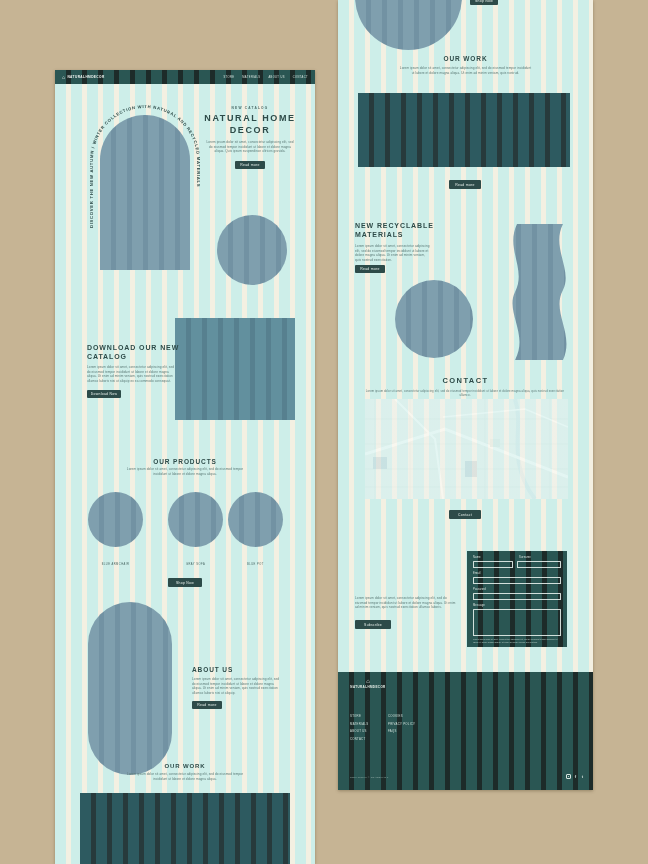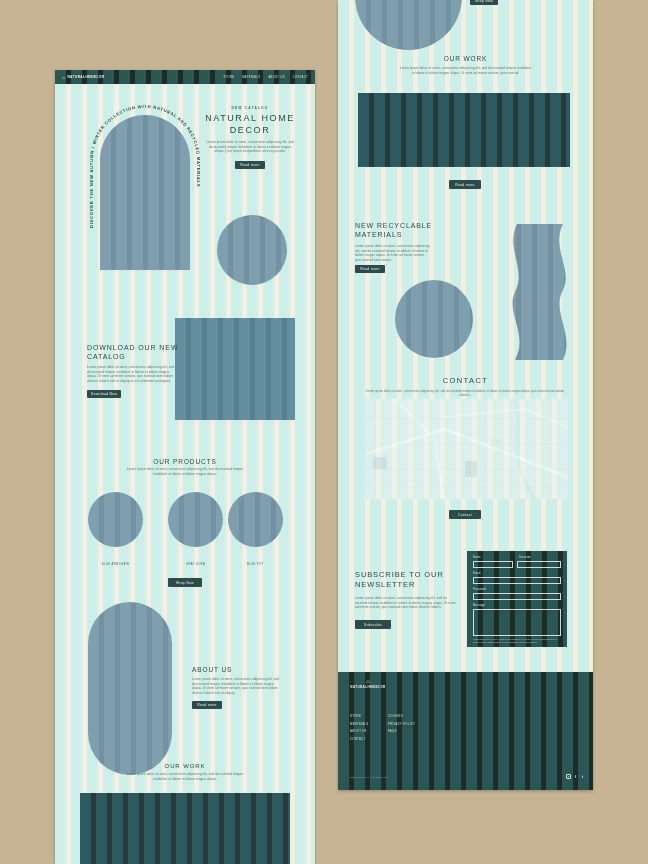--- a/index.html
+++ b/index.html
@@ -13,21 +13,21 @@
   .dark{background:repeating-linear-gradient(90deg,#2a5653 0 11px,#1d2b29 11px 16px);}
   .imgblock{position:absolute;background:repeating-linear-gradient(90deg,#2d5a60 0 11px,#273a3c 11px 16px);}
   .shape{position:absolute;background:repeating-linear-gradient(90deg,#7f9fae 0 11px,#7292a3 11px 16px);}
   .shape.slate{background:repeating-linear-gradient(90deg,#62909e 0 11px,#57808f 11px 16px);}
   .navbar{position:absolute;left:0;top:0;width:100%;height:14px;display:flex;align-items:center;
           justify-content:space-between;padding:0 7px;box-sizing:border-box;}
   .nav-logo{display:flex;align-items:center;gap:2px;color:#f2f7f4;font-size:3.2px;font-weight:bold;letter-spacing:.4px;}
   .nav-logo .house{font-size:5px;line-height:1;}
   .nav-links{display:flex;gap:8px;}
   .nav-link{color:#d9e7e2;font-size:2.6px;letter-spacing:.4px;cursor:pointer;}
-  .h{position:absolute;color:#2e4b49;font-weight:normal;letter-spacing:.9px;line-height:1.3;}
+  .h{position:absolute;color:#2e4b49;font-weight:bold;letter-spacing:.9px;line-height:1.3;}
   .p{position:absolute;color:#5a7875;font-size:3.1px;line-height:1.5;letter-spacing:.1px;}
   .eyebrow{position:absolute;color:#4a6a67;font-size:3.2px;letter-spacing:1.2px;font-weight:bold;text-align:center;}
   .btn{position:absolute;background:#2d4b49;color:#e9f2ee;border:none;border-radius:1px;
        font-size:3.4px;letter-spacing:.3px;font-family:inherit;display:flex;align-items:center;
        justify-content:center;cursor:pointer;padding:0;}
   .plabel{position:absolute;color:#44625f;font-size:2.6px;letter-spacing:.5px;text-align:center;}
   .form-label{position:absolute;color:#dfe9e4;font-size:2.6px;letter-spacing:.2px;}
   .form-input{position:absolute;background:transparent;border:.5px solid rgba(240,248,244,.85);
               border-radius:.5px;color:#eef5f1;font-size:3px;font-family:inherit;padding:0 1px;box-sizing:border-box;}
   .foot-link{position:absolute;color:#cfe0da;font-size:2.8px;letter-spacing:.3px;cursor:pointer;}
@@ -127,21 +127,20 @@
         <path d="M30,0 L70,40 L78,100" stroke="#ffffff" stroke-width="2" fill="none"></path>
         <path d="M78,18 L160,10 L203,28" stroke="#ffffff" stroke-width="1.5" fill="none"></path>
         <rect x="8" y="58" width="14" height="12" fill="#c2d2da"></rect>
         <rect x="100" y="62" width="12" height="16" fill="#c2d2da"></rect>
         <rect x="125" y="40" width="10" height="8" fill="#dfe9e6"></rect>
       </svg>
       <div style="position:absolute;inset:0;background:repeating-linear-gradient(90deg,rgba(205,238,233,.55) 0 11px,rgba(243,240,226,.55) 11px 16px);"></div>
     </div>
     <button class="btn" style="left:111px;top:510px;width:32px;height:9px;">Contact</button>
 
-    <div class="h" style="left:17px;top:570px;width:118px;font-size:7.5px;">SUBSCRIBE TO OUR NEWSLETTER</div>
     <div class="p" style="left:17px;top:596px;width:105px;">Lorem ipsum dolor sit amet, consectetur adipiscing elit, sed do eiusmod tempor incididunt ut labore et dolore magna aliqua. Ut enim ad minim veniam, quis nostrud exercitation ullamco laboris.</div>
     <button class="btn" style="left:17px;top:620px;width:36px;height:9px;">Subscribe</button>
 
     <div class="dark" style="position:absolute;left:129px;top:551px;width:100px;height:96px;">
       <span class="form-label" style="left:6px;top:5px;">Name</span>
       <span class="form-label" style="left:52px;top:5px;">Surname</span>
       <input class="form-input" type="text" style="left: 6px; top: 9.5px; width: 40px; height: 7px;">
       <input class="form-input" type="text" style="left: 50px; top: 9.5px; width: 44px; height: 7px;">
       <span class="form-label" style="left:6px;top:21px;">Email</span>
       <input class="form-input" type="text" style="left: 6px; top: 25.5px; width: 88px; height: 7px;">

